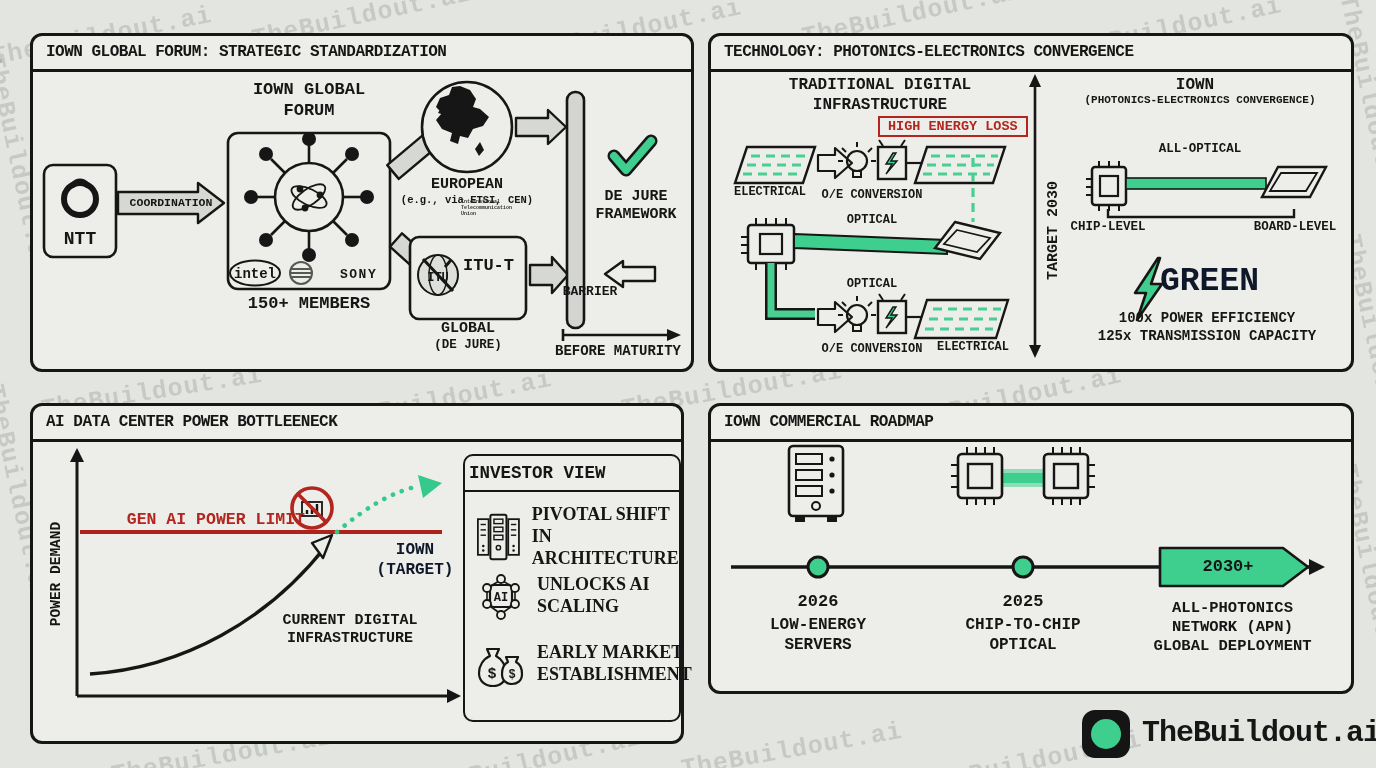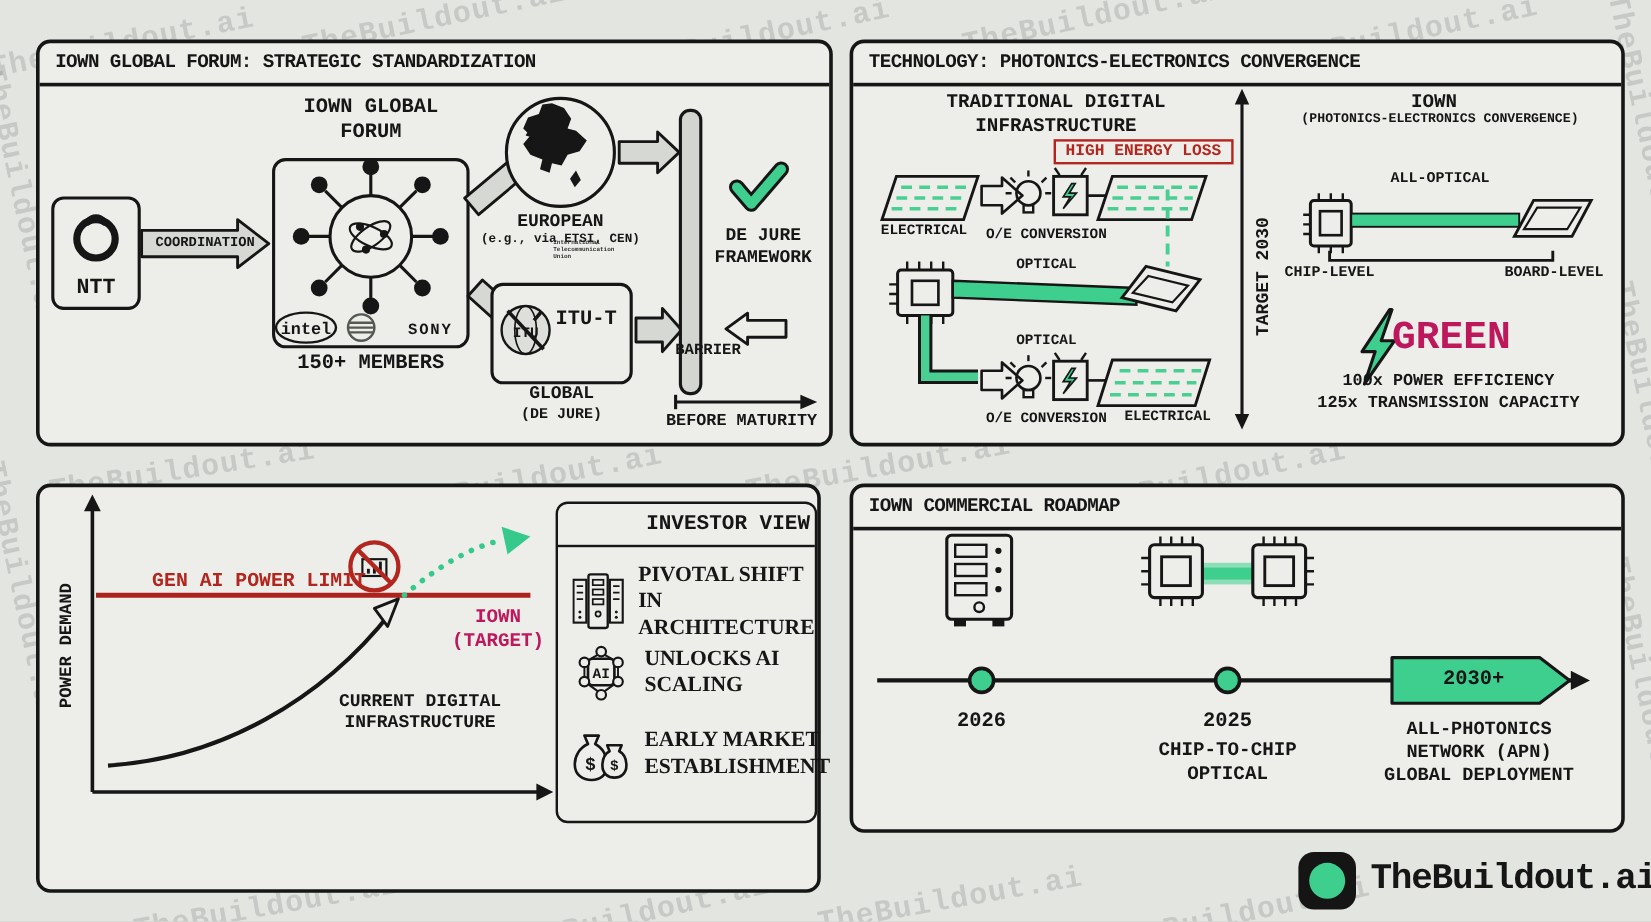--- a/index.html
+++ b/index.html
@@ -8,25 +8,25 @@
   .wm{position:absolute;font-size:25px;letter-spacing:1px;color:rgba(95,105,98,0.22);
       white-space:nowrap;z-index:0;pointer-events:none;}
   .panel{position:absolute;background:#edeee9;border:3px solid #161616;border-radius:12px;z-index:1;}
   .ph{border-bottom:3px solid #161616;padding:7px 13px;font-size:16px;letter-spacing:-0.5px;line-height:1.2;}
   .pb{position:relative;width:100%;overflow:visible;}
   .pb>svg{position:absolute;left:0;top:0;}
   .lbl{position:absolute;white-space:pre-line;text-align:center;line-height:1.22;z-index:2;}
   .vlbl{position:absolute;transform:rotate(-90deg);transform-origin:center;white-space:nowrap;
         text-align:center;z-index:2;}
   .red{color:#b3261f;}
-  .dgreen{color:#be185d;}
+  .dgreen{color:#0f172a;}
   .badge{position:absolute;border:2.5px solid #b3261f;color:#b3261f;border-radius:0;
          font-size:13.5px;padding:1px 8px;white-space:nowrap;z-index:2;}
   .invbox{position:absolute;border:2.5px solid #161616;border-radius:10px;background:#edeee9;z-index:2;}
-  .invh{border-bottom:2.5px solid #161616;text-align:right;font-size:17.5px;padding:7px 4px;}
+  .invh{border-bottom:2.5px solid #161616;text-align:left;font-size:17.5px;padding:7px 4px;}
   .invrow{position:absolute;left:12px;display:flex;align-items:center;gap:12px;}
   .invrow .txt{font-size:18px;white-space:pre-line;line-height:1.22;font-family:Liberation Serif, serif;}
   .brandbox{position:absolute;left:1082px;top:710px;width:48px;height:48px;background:#151515;
             border-radius:13px;z-index:3;}
   .brandbox .dot{position:absolute;left:9px;top:9px;width:30px;height:30px;border-radius:50%;background:#3ecf8e;}
   .brandtxt{position:absolute;left:1142px;top:716px;font-size:30px;letter-spacing:-1px;z-index:3;}
   svg text{font-family:"Liberation Mono","DejaVu Sans Mono",monospace;font-weight:700;fill:#161616;}
 </style>
 </head>
 <body>
@@ -323,20 +323,21 @@
       <div class="lbl" style="left:429px;top:70px;width:120px;font-size:12.5px">ALL-OPTICAL</div>
       <div class="lbl" style="left:337px;top:148px;width:120px;font-size:12.5px">CHIP-LEVEL</div>
       <div class="lbl" style="left:524px;top:148px;width:120px;font-size:12.5px">BOARD-LEVEL</div>
       <div class="lbl dgreen" style="left:449px;top:190px;width:140px;font-size:33px;text-align:left">GREEN</div>
       <div class="lbl" style="left:346px;top:238px;width:300px;font-size:14px;line-height:1.25">100x POWER EFFICIENCY
 125x TRANSMISSION CAPACITY</div>
     </div>
   </section>
 
   <section class="panel" style="left:30px;top:403px;width:648px;height:335px">
+    <div class="ph">AI DATA CENTER POWER BOTTLEENECK</div>
     <div class="pb" style="height:290px">
       <svg width="642" height="290" viewBox="0 0 642 290">
         <g>
           <line x1="44" y1="16" x2="44" y2="254" stroke="#161616" stroke-width="3"></line>
           <polygon points="44,6 37,20 51,20" fill="#161616"></polygon>
         </g>
         <g>
           <line x1="44" y1="254" x2="416" y2="254" stroke="#161616" stroke-width="3"></line>
           <polygon points="428,254 414,247 414,261" fill="#161616"></polygon>
         </g>
@@ -500,20 +501,22 @@
         <g>
           <line x1="20" y1="125" x2="600" y2="125" stroke="#161616" stroke-width="3.4"></line>
           <polygon points="614,125 598,117 598,133" fill="#161616"></polygon>
           <polygon points="449,106 572,106 597,125 572,144 449,144" fill="#3ecf8e" stroke="#161616" stroke-width="2.6" stroke-linejoin="round"></polygon>
           <circle cx="107" cy="125" r="10" fill="#3ecf8e" stroke="#161616" stroke-width="3"></circle>
           <circle cx="312" cy="125" r="10" fill="#3ecf8e" stroke="#161616" stroke-width="3"></circle>
         </g>
       </svg>
       <div class="lbl" style="left:457px;top:115px;width:120px;font-size:17px">2030+</div>
       <div class="lbl" style="left:47px;top:150px;width:120px;font-size:17px">2026</div>
+      <div class="lbl" style="left:27px;top:174px;width:160px;font-size:16px">LOW-ENERGY
+SERVERS</div>
       <div class="lbl" style="left:252px;top:150px;width:120px;font-size:17px">2025</div>
       <div class="lbl" style="left:232px;top:174px;width:160px;font-size:16px">CHIP-TO-CHIP
 OPTICAL</div>
       <div class="lbl" style="left:424px;top:157px;width:195px;font-size:15.5px">ALL-PHOTONICS
 NETWORK (APN)
 GLOBAL DEPLOYMENT</div>
     </div>
   </section>
 
   <div class="brandbox">

